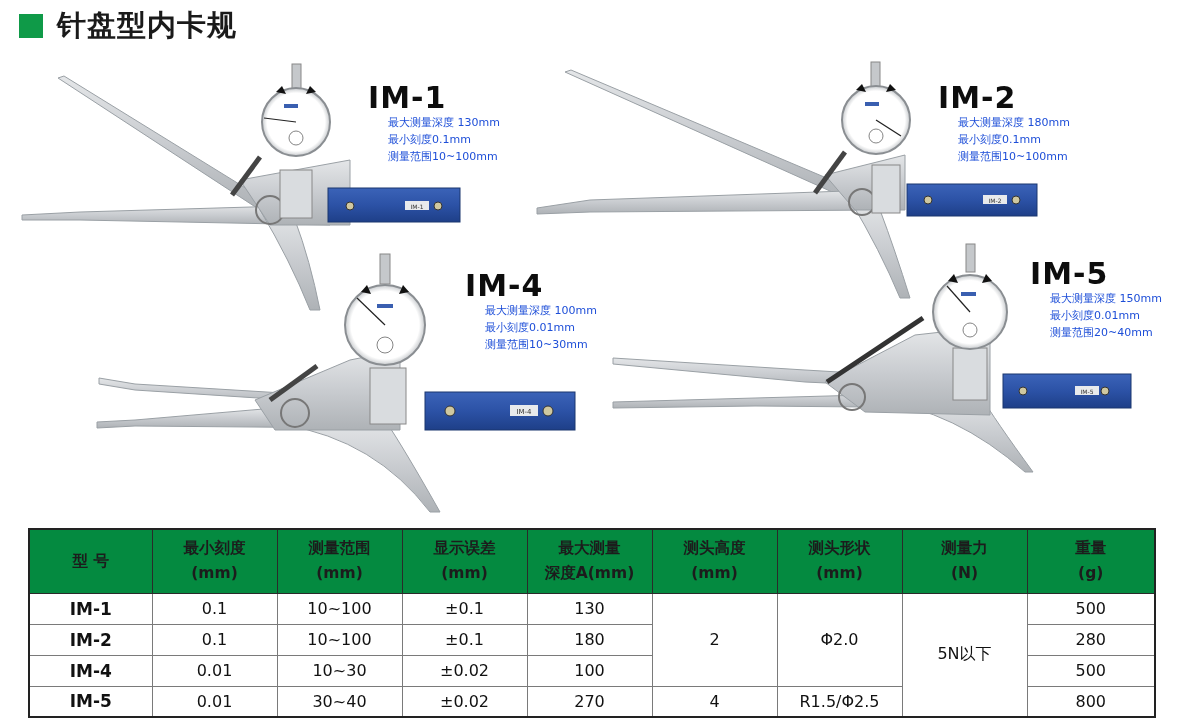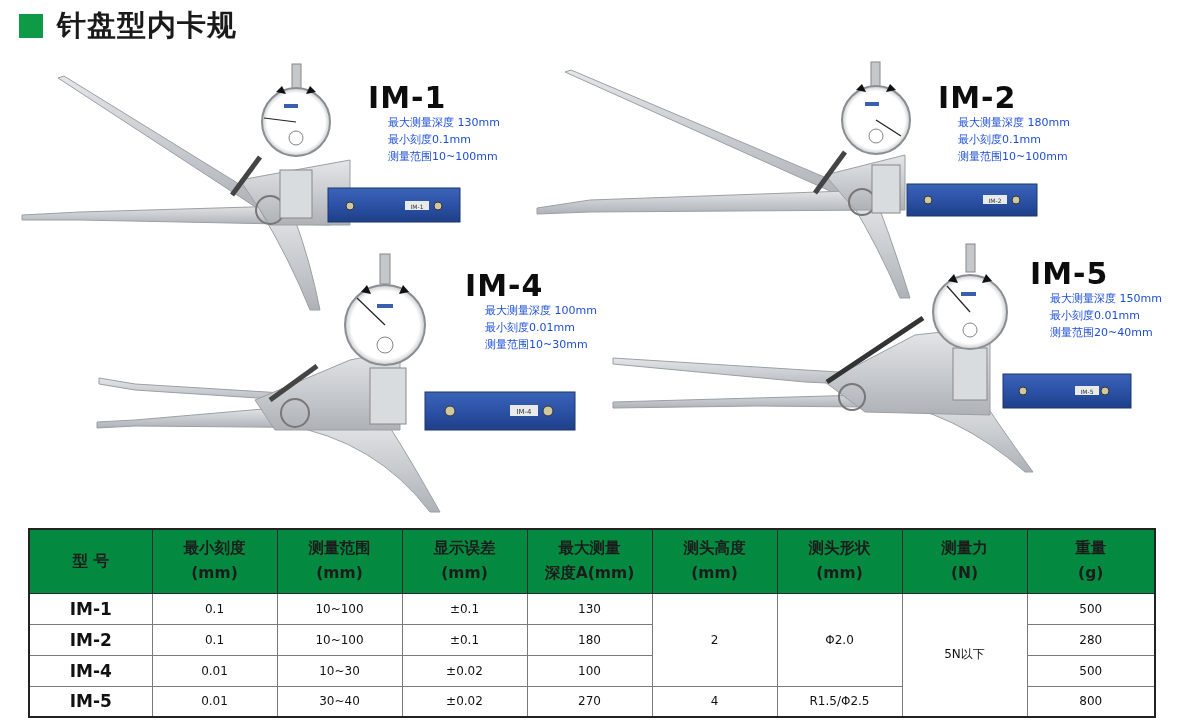--- a/index.html
+++ b/index.html
@@ -11,21 +11,21 @@
   .title-text { font-size: 29px; font-weight: bold; color: #1a1a1a; letter-spacing: 1px; }
 
   .product { position: absolute; }
   .product svg { position: absolute; left: 0; top: 0; overflow: visible; }
   .spec { position: absolute; }
   .spec .model { font-family: "DejaVu Sans", sans-serif; font-weight: bold; font-size: 30px; line-height: 32px; color: #0d0d0d; letter-spacing: 1px; }
   .spec .line { font-size: 11px; line-height: 17px; color: #1d4ed8; white-space: nowrap; margin-left: 20px; }
 
   table.spec-table { position: absolute; left: 28px; top: 528px; width: 1126px; border-collapse: collapse; border: 2px solid #222; table-layout: fixed; }
   table.spec-table th { background: #048a40; color: #1c1c1c; font-weight: bold; font-size: 15.5px; line-height: 25px; height: 64px; border: 1px solid #2a2a2a; text-align: center; vertical-align: middle; }
-  table.spec-table td { font-size: 12px; height: 31px; border: 1px solid #7a7a7a; text-align: center; vertical-align: middle; color: #111; }
+  table.spec-table td { font-size: 16px; height: 31px; border: 1px solid #7a7a7a; text-align: center; vertical-align: middle; color: #111; }
   table.spec-table td.model-cell { font-weight: bold; font-size: 17px; }
   table.spec-table tr.data-row td { border-top: 1.5px solid #222; }
 </style>
 </head>
 <body>
 
 <div class="title-bar">
   <div class="title-square"></div>
   <div class="title-text">针盘型内卡规</div>
 </div>

